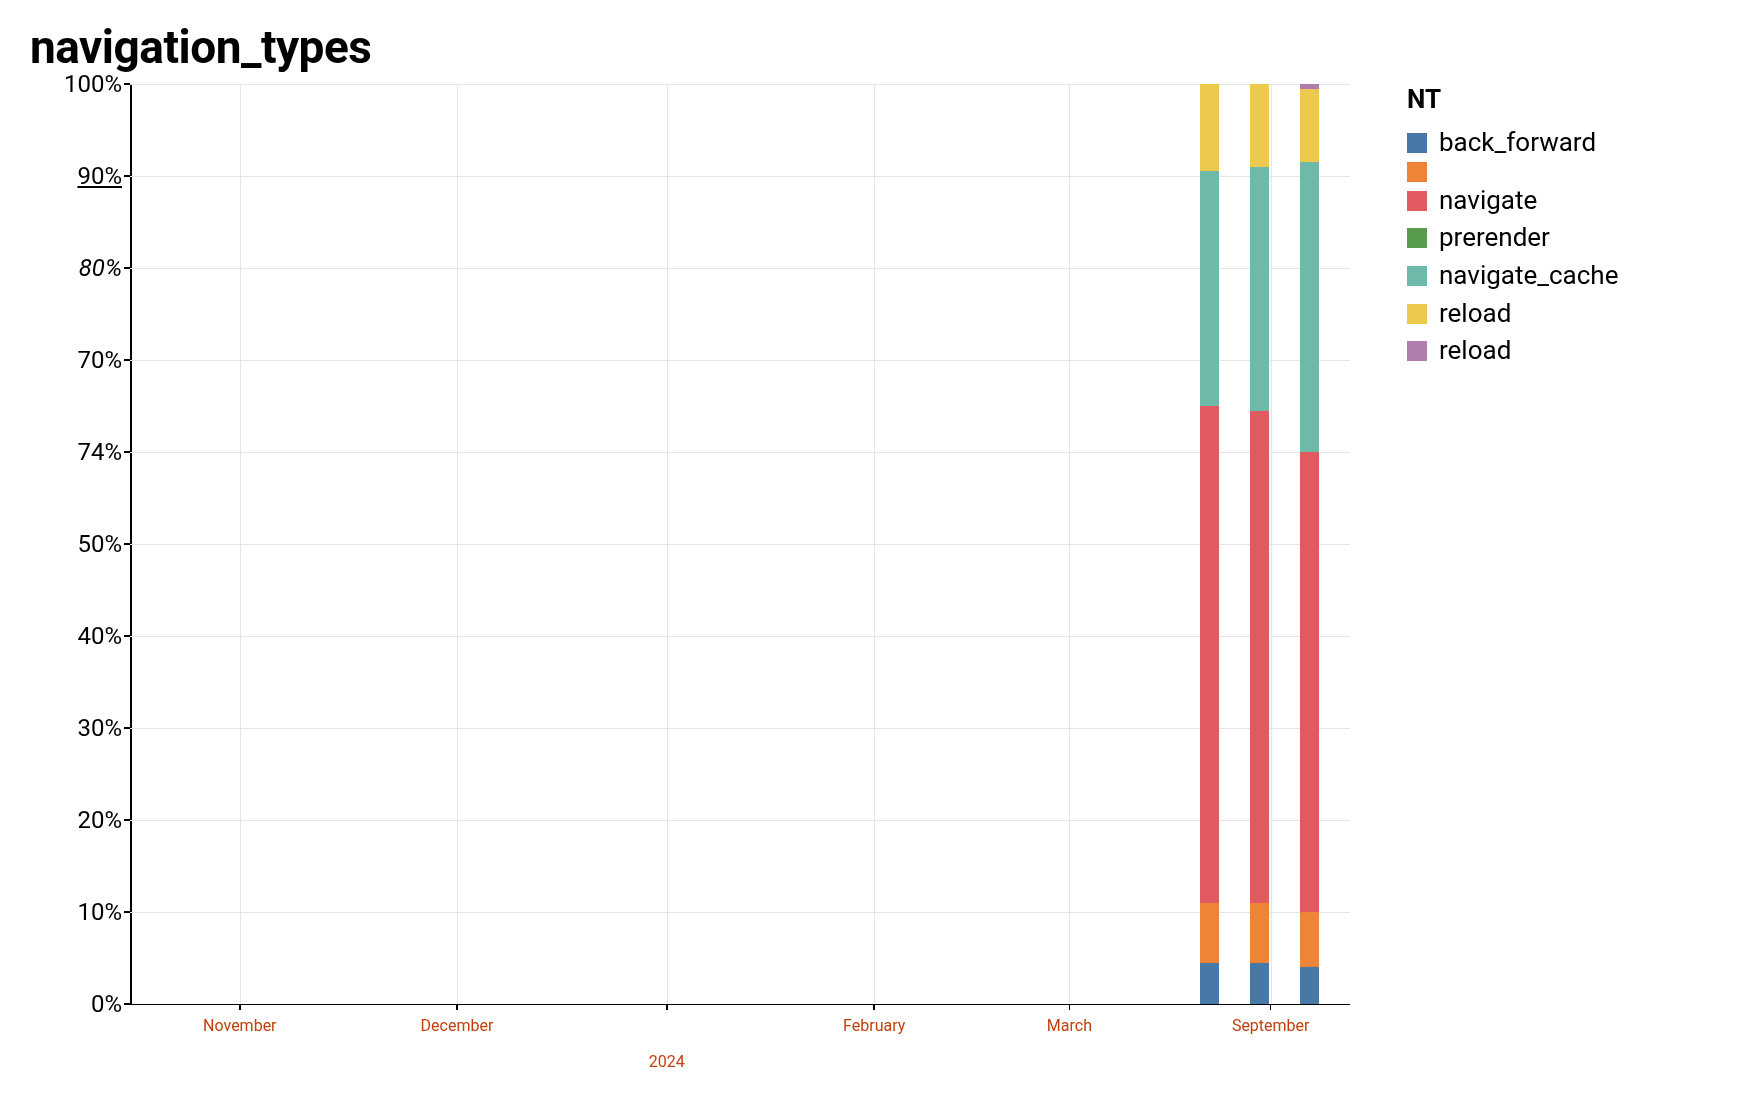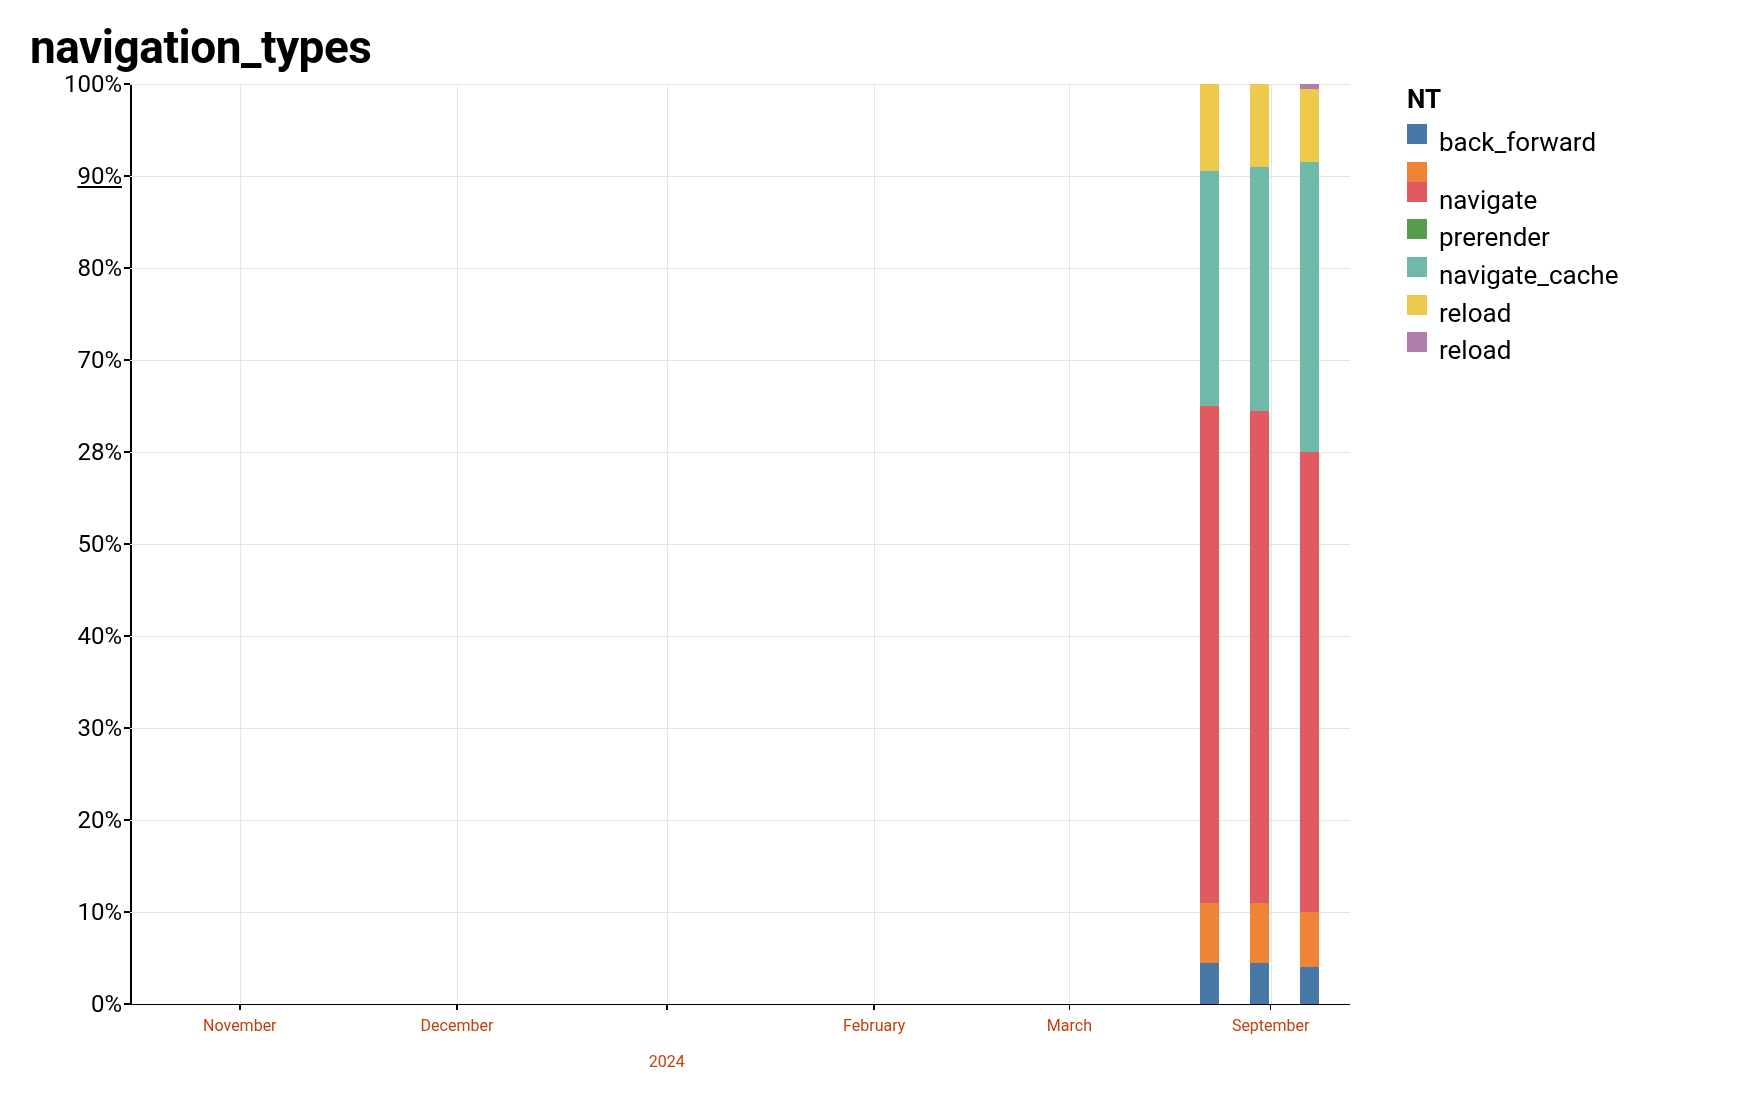--- a/index.html
+++ b/index.html
@@ -104,21 +104,21 @@
     margin-left: 57px;
     margin-top: 0px;
   }
   .legend-title {
     font-weight: 700;
     font-size: 26px;
     margin-bottom: 10px;
   }
   .legend-item {
     display: flex;
-    align-items: flex-start;
+    align-items: center;
     font-size: 26px;
     line-height: 1.45;
   }
   .legend-swatch {
     width: 20px;
     height: 20px;
     margin-right: 12px;
     flex: 0 0 auto;
   }
 </style>
@@ -144,27 +144,27 @@
           <div class="y-tick-mark" style="top: 643.25px;"></div>
           <div class="y-tick-label" style="top: 644px;">30%</div>
           <div class="gridline-h" style="top: 552px;"></div>
           <div class="y-tick-mark" style="top: 551.25px;"></div>
           <div class="y-tick-label" style="top: 552px;">40%</div>
           <div class="gridline-h" style="top: 460px;"></div>
           <div class="y-tick-mark" style="top: 459.25px;"></div>
           <div class="y-tick-label" style="top: 460px;">50%</div>
           <div class="gridline-h" style="top: 368px;"></div>
           <div class="y-tick-mark" style="top: 367.25px;"></div>
-          <div class="y-tick-label" style="top: 368px;">28%</div>
+          <div class="y-tick-label" style="top: 368px;">74%</div>
           <div class="gridline-h" style="top: 276px;"></div>
           <div class="y-tick-mark" style="top: 275.25px;"></div>
           <div class="y-tick-label" style="top: 276px;">70%</div>
           <div class="gridline-h" style="top: 184px;"></div>
           <div class="y-tick-mark" style="top: 183.25px;"></div>
-          <div class="y-tick-label" style="top: 184px;">80%</div>
+          <div class="y-tick-label" style="top: 184px; font-style: italic;">80%</div>
           <div class="gridline-h" style="top: 92px;"></div>
           <div class="y-tick-mark" style="top: 91.25px;"></div>
           <div class="y-tick-label" style="top: 92px; text-decoration: underline;">90%</div>
           <div class="gridline-h" style="top: 0px;"></div>
           <div class="y-tick-mark" style="top: -0.75px;"></div>
           <div class="y-tick-label" style="top: 0px;">100%</div>
           <div class="gridline-v" style="left: 109.8px;"></div>
           <div class="x-tick-mark" style="left: 109.05px;"></div>
           <div class="x-tick-label" style="left: 109.8px;">November</div>
           <div class="gridline-v" style="left: 326.96px;"></div>

